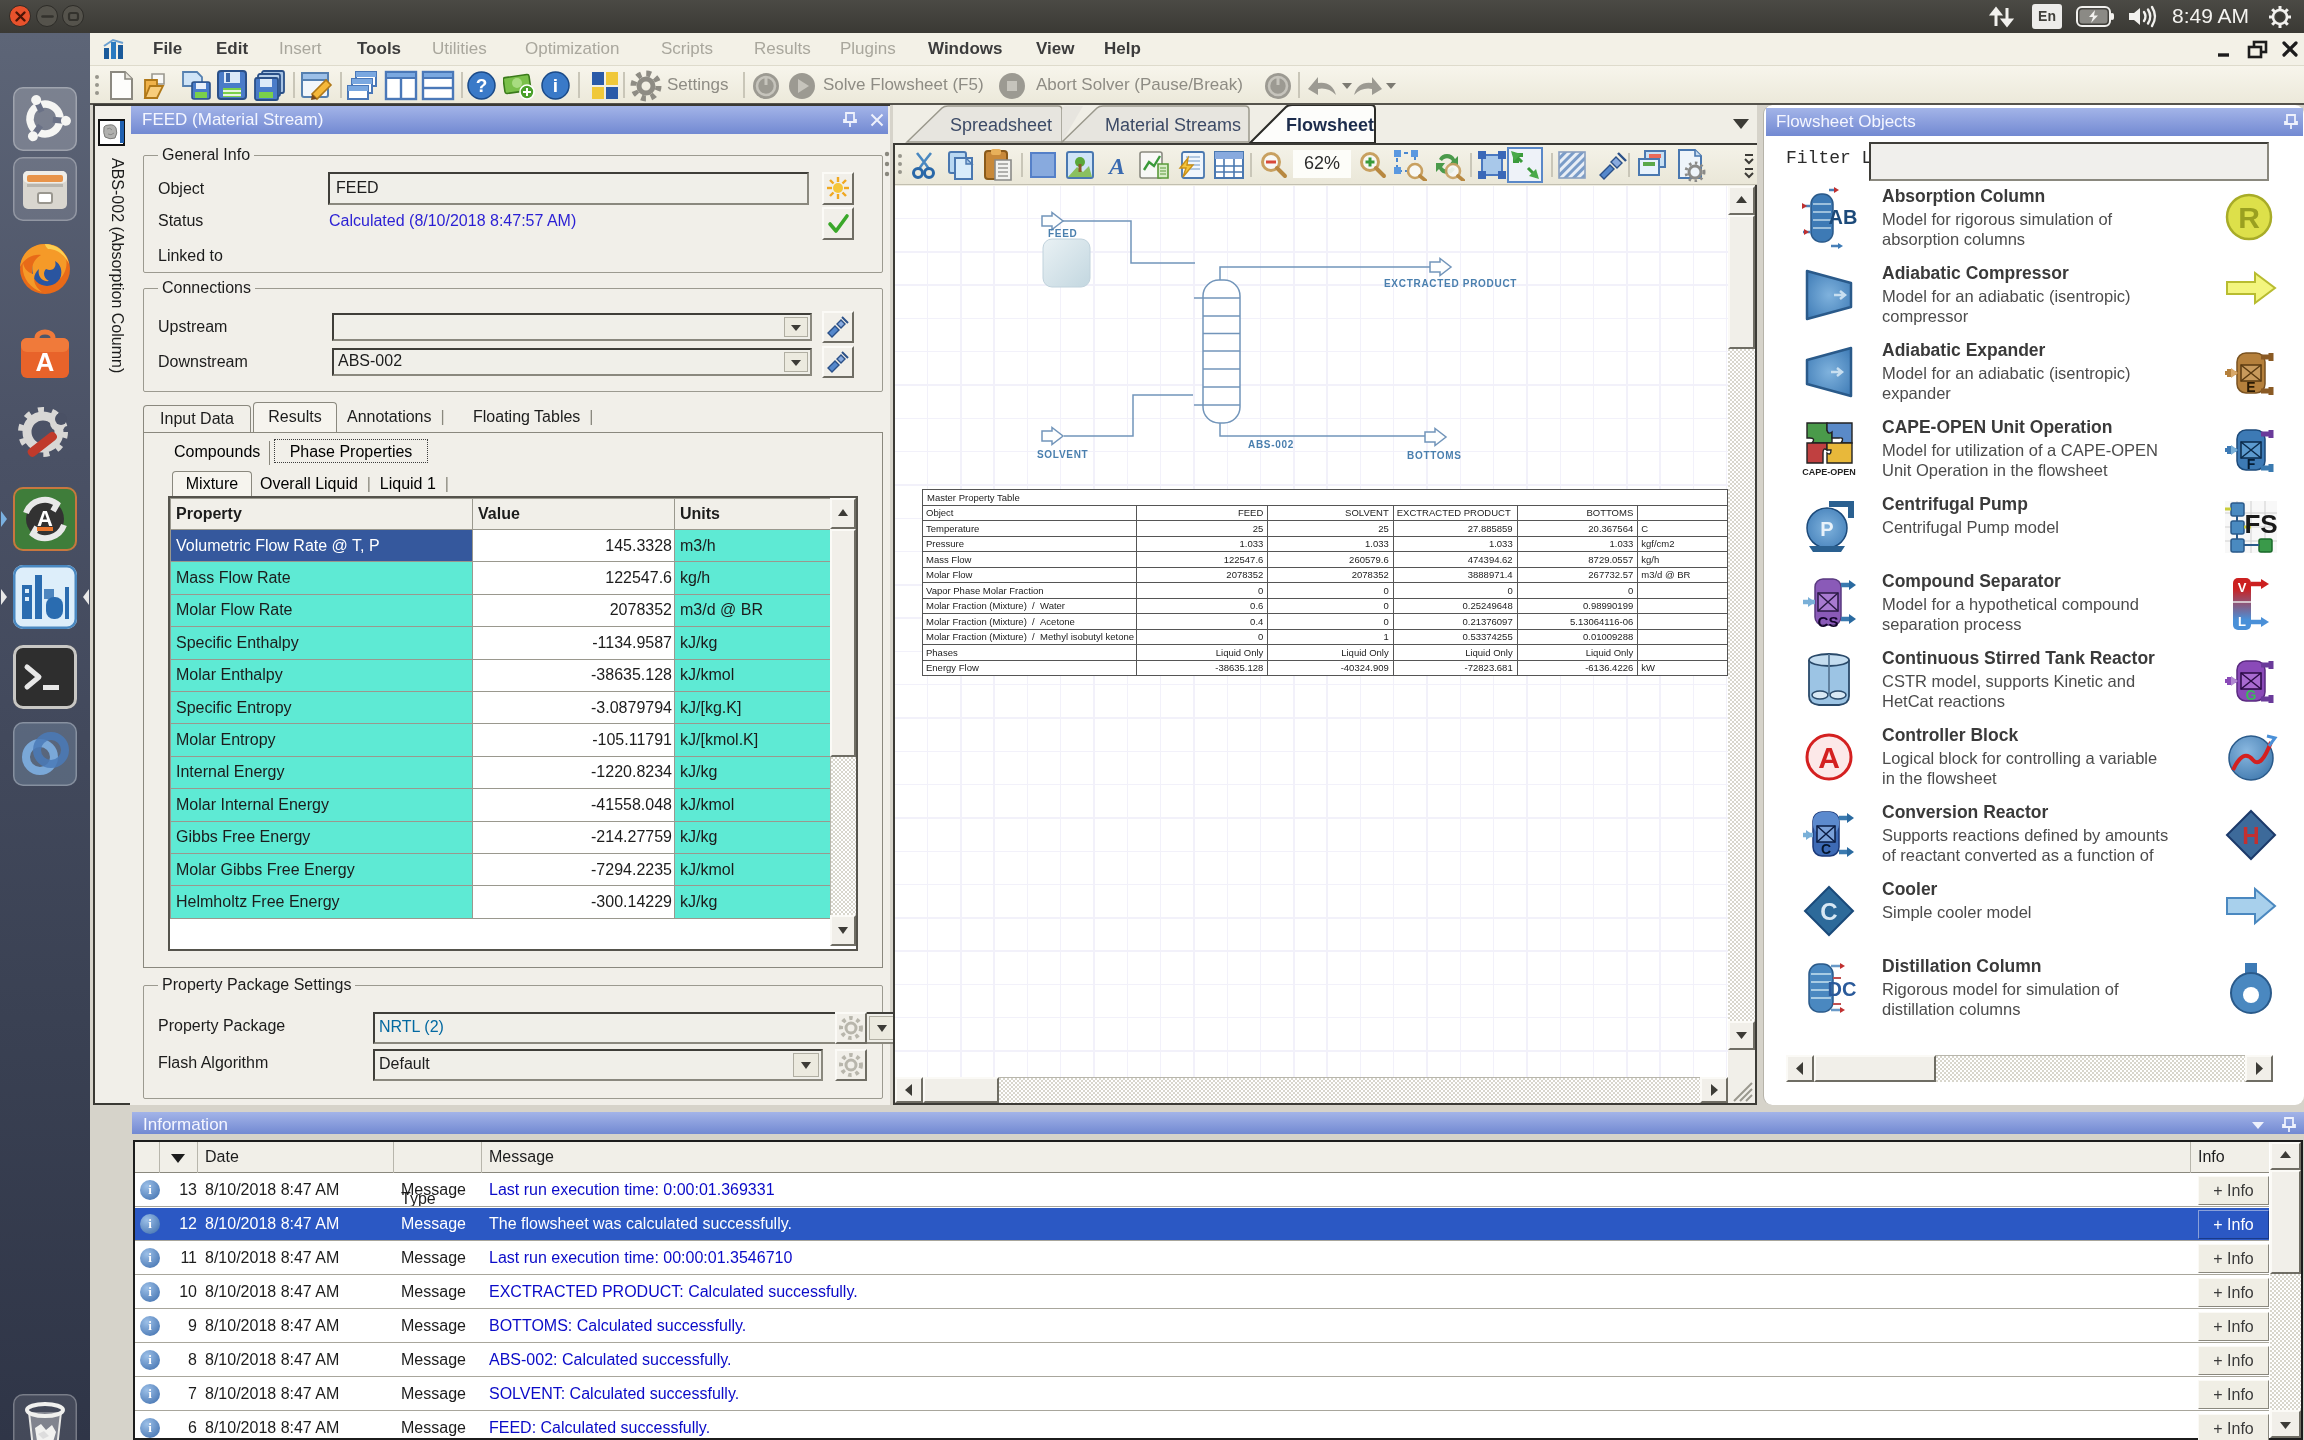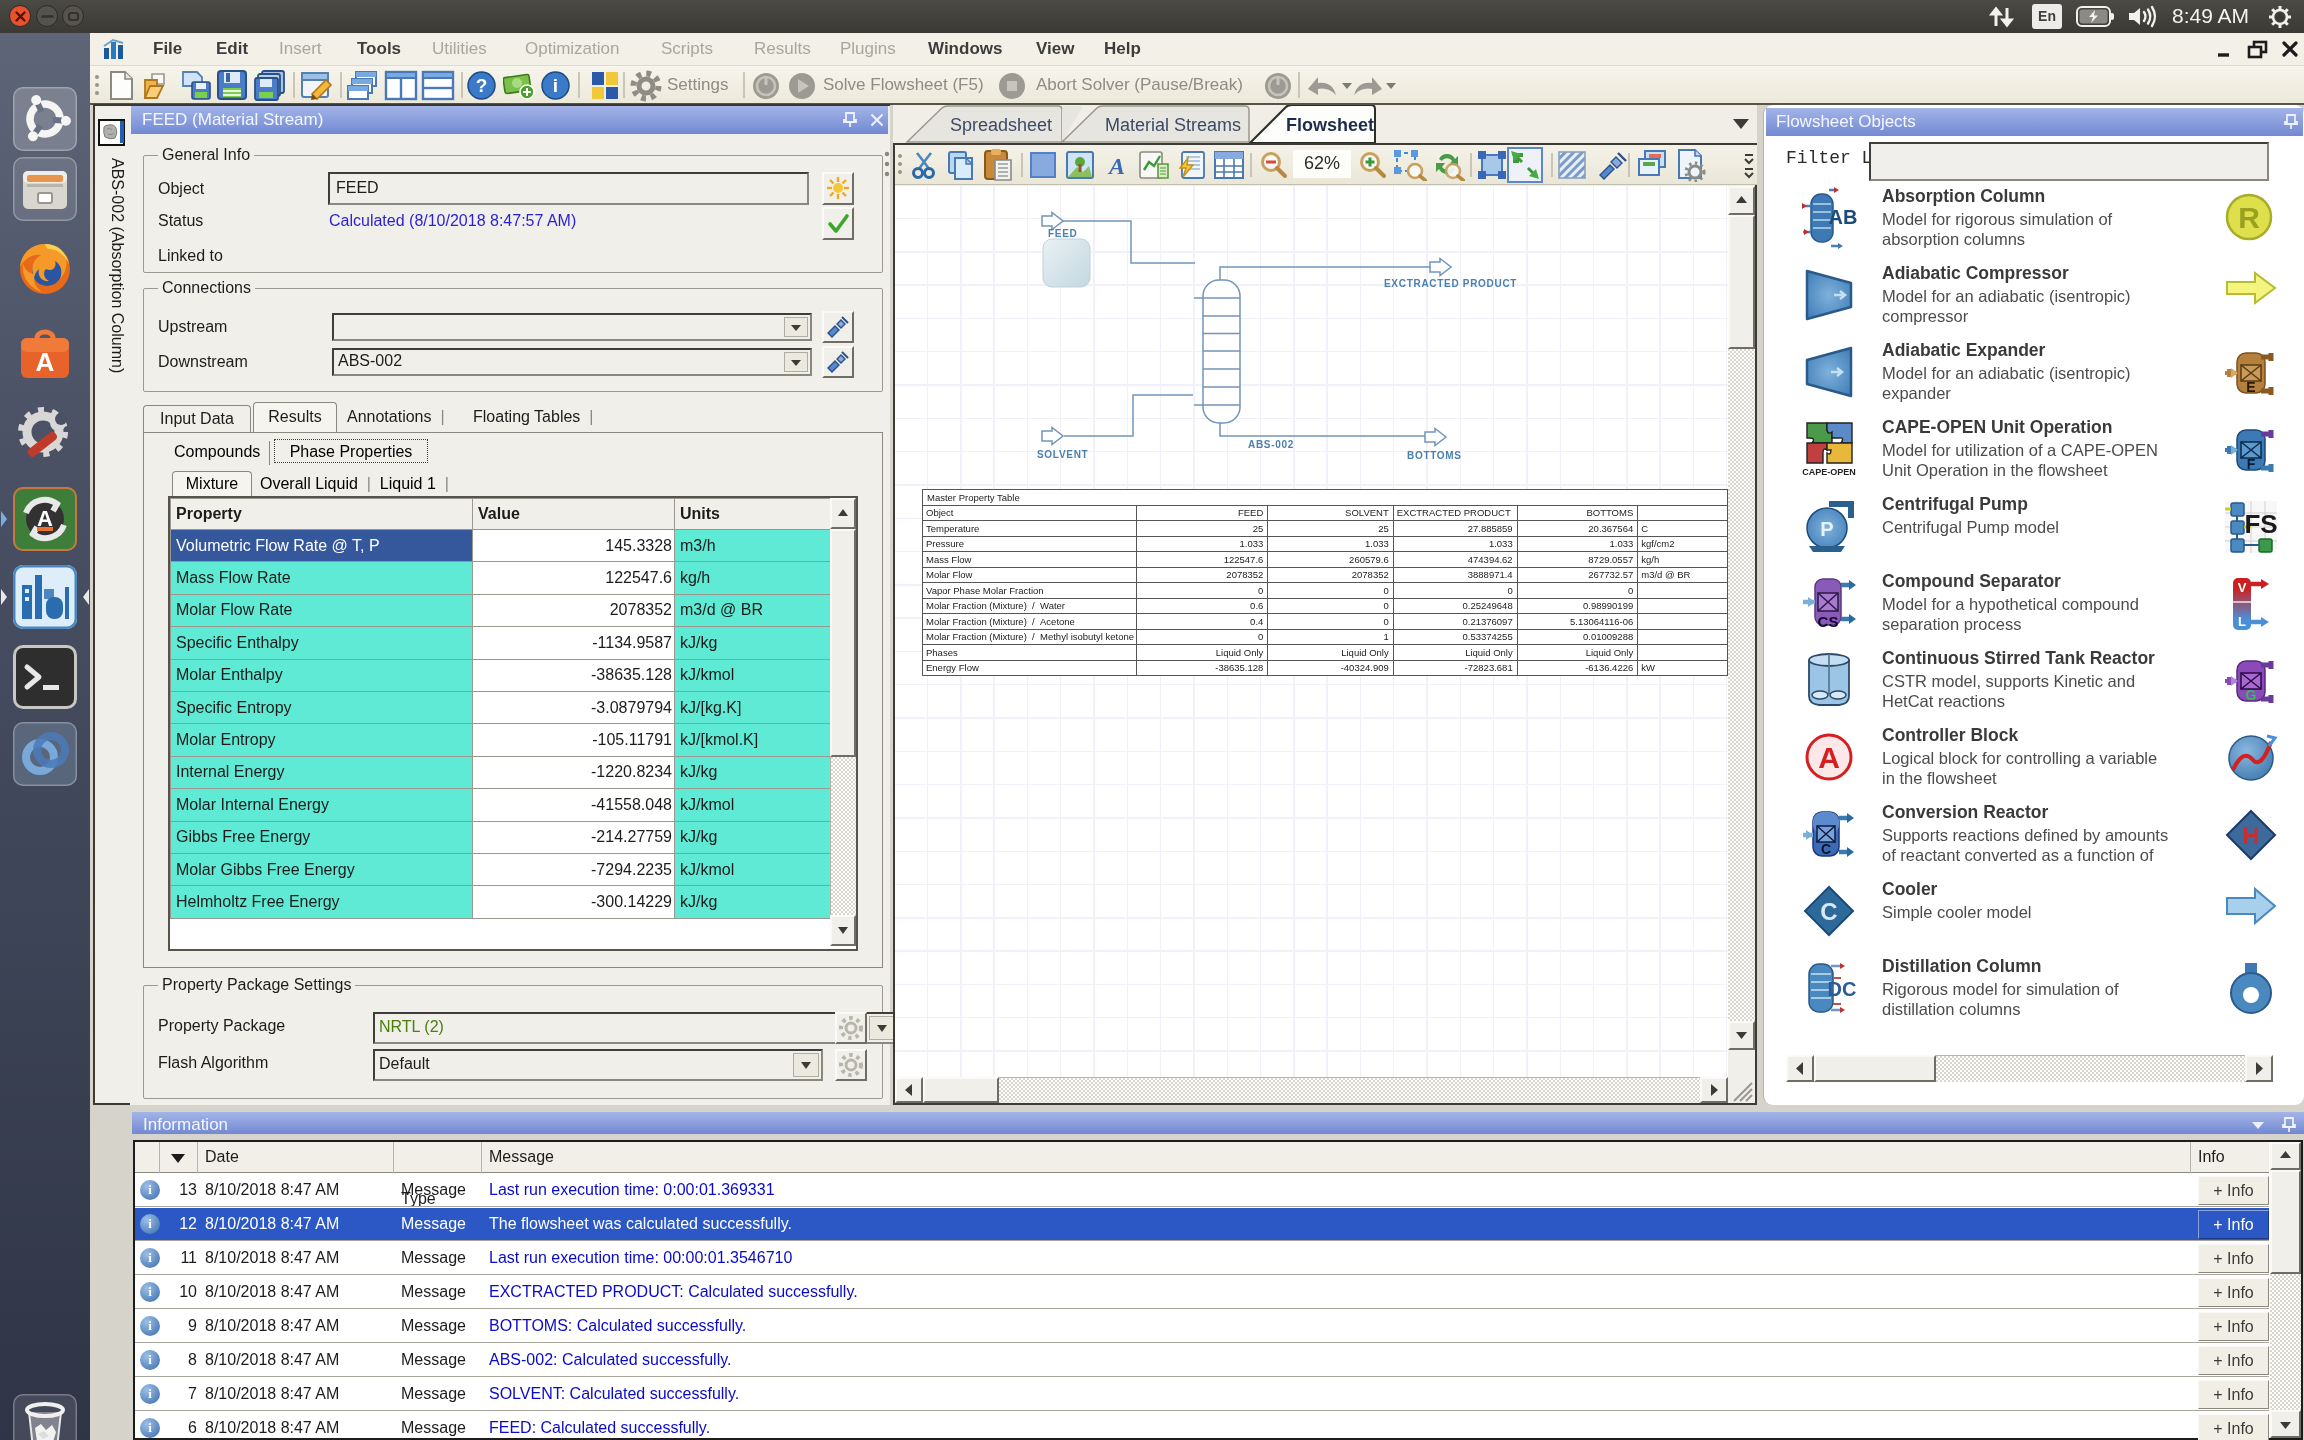--- a/index.html
+++ b/index.html
@@ -600,21 +600,21 @@
           <div class="raised abs" style="left:0;top:417px;width:26px;height:31px;"><svg width="22" height="27" viewBox="0 0 22 27">
                 <path d="M11 17 L16 10 L6 10 Z" fill="#3c3b36"></path>
               </svg></div>
         </div>
       </div>
     </div>
 
     <div class="fieldset" style="left:13px;top:879px;width:740px;height:114px;">
       <span class="legend" style="left:14px;">Property Package Settings</span>
       <div class="abs" style="left:14px;top:31px;font-size:16px;color:#1c1c1c;">Property Package</div>
-      <div class="sunken abs" style="left:229px;top:26px;width:526px;height:32px;font-size:16px;color:#4d7c0f;">
+      <div class="sunken abs" style="left:229px;top:26px;width:526px;height:32px;font-size:16px;color:#0369a1;">
         <div class="abs" style="left:4px;top:4px;">NRTL (2)</div>
         <div class="abs" style="right:2px;top:2px;width:26px;height:24px;background:#eceadf;border:1px solid #b0aea2;"><svg width="24" height="22" viewBox="0 0 24 22">
               <path d="M7 8 L12 15 L17 8 Z" fill="#3c3b36"></path>
             </svg></div>
       </div>
       <div class="raised abs" style="left:691px;top:26px;width:32px;height:32px;">
         <svg width="28" height="28" viewBox="0 0 28 28">
             <circle cx="14" cy="14" r="5" fill="none" stroke="#b8b6ac" stroke-width="3"></circle>
             <circle cx="14" cy="14" r="10" fill="none" stroke="#b8b6ac" stroke-width="4" stroke-dasharray="3.5 4"></circle>
           </svg>

